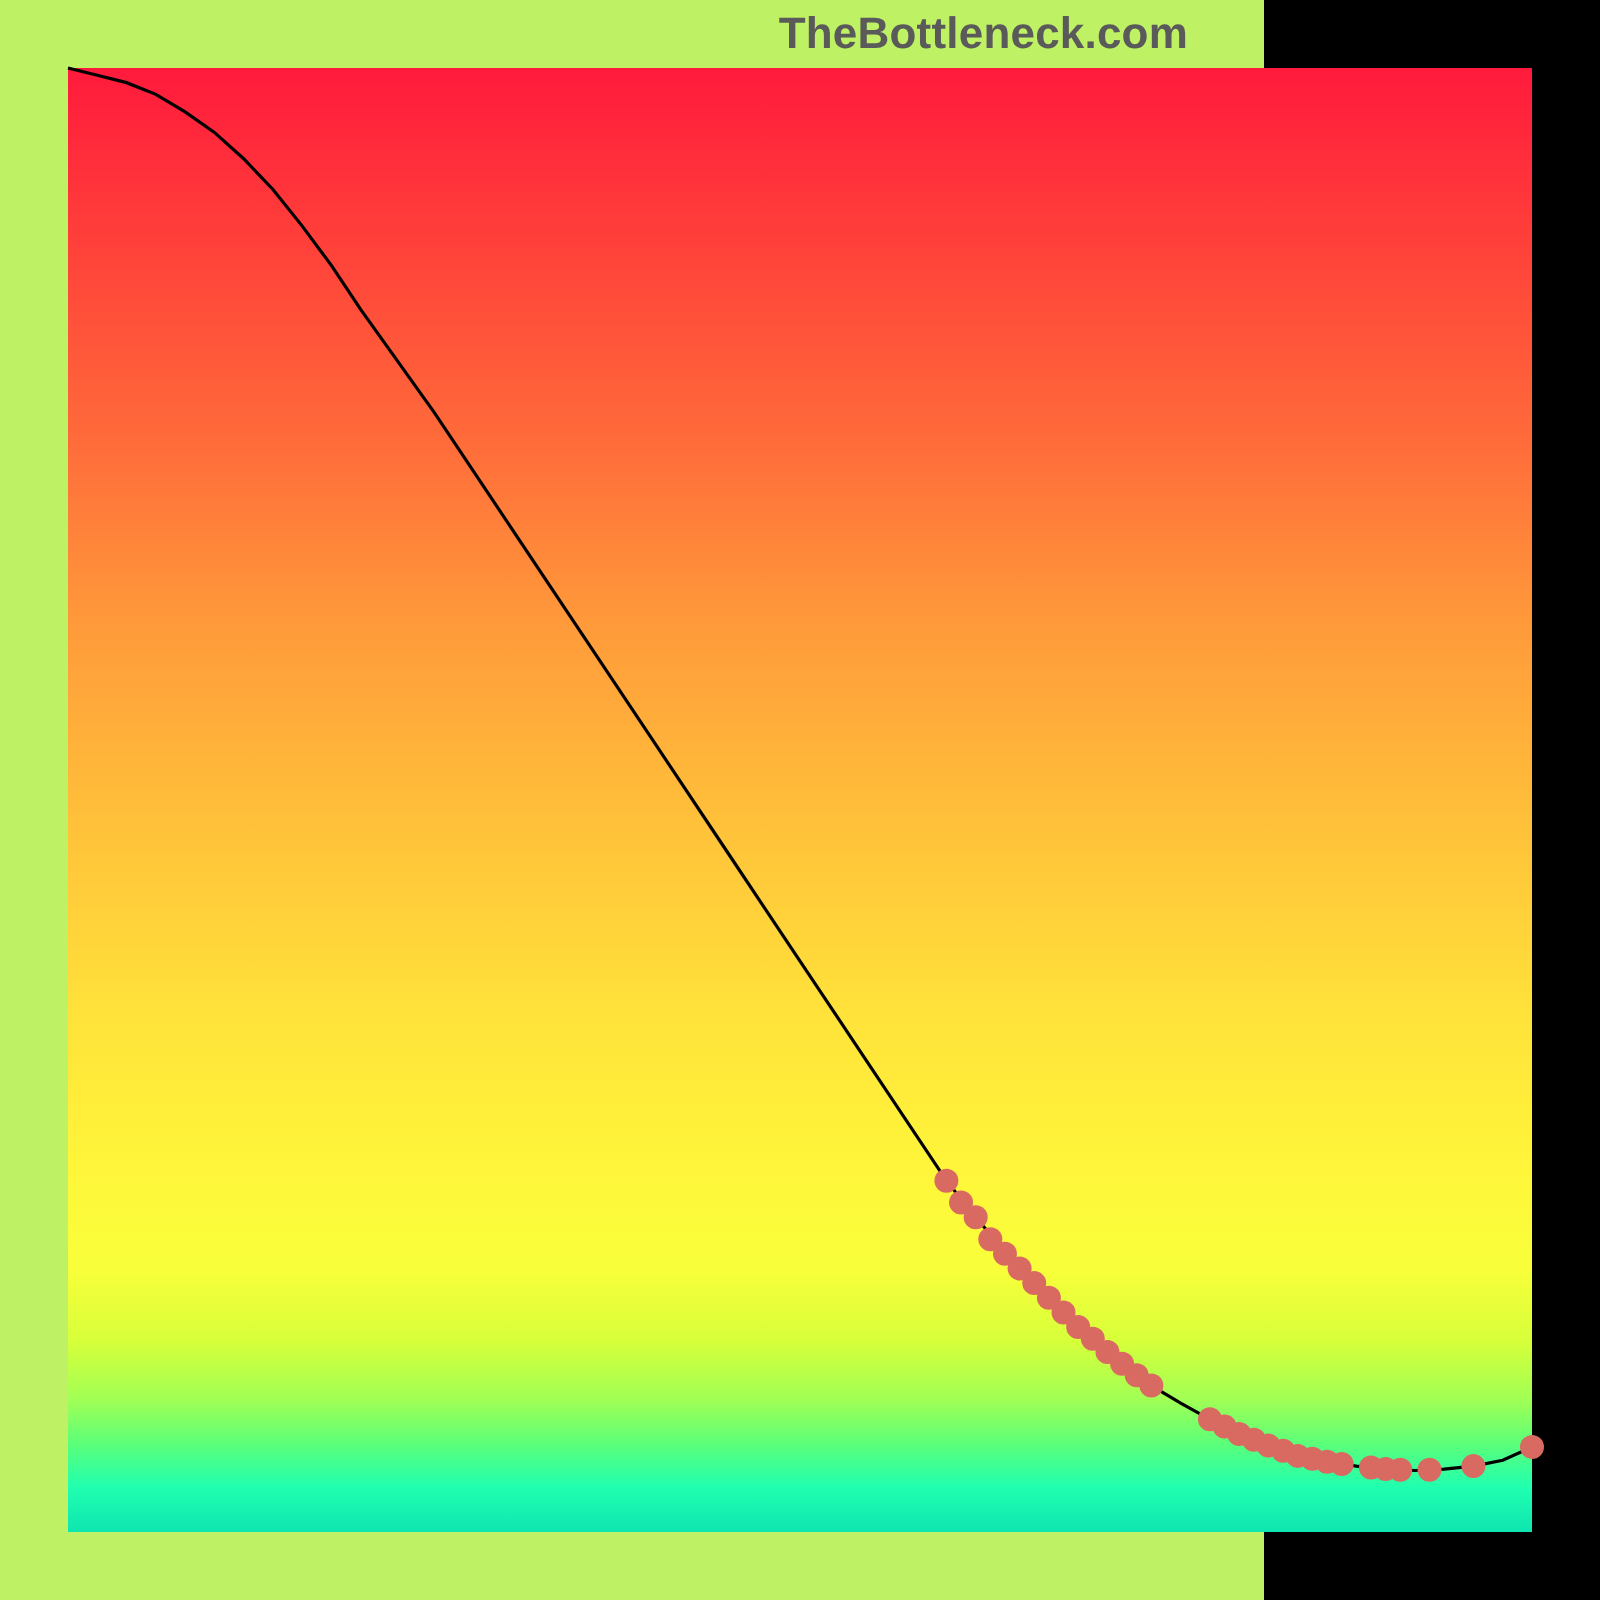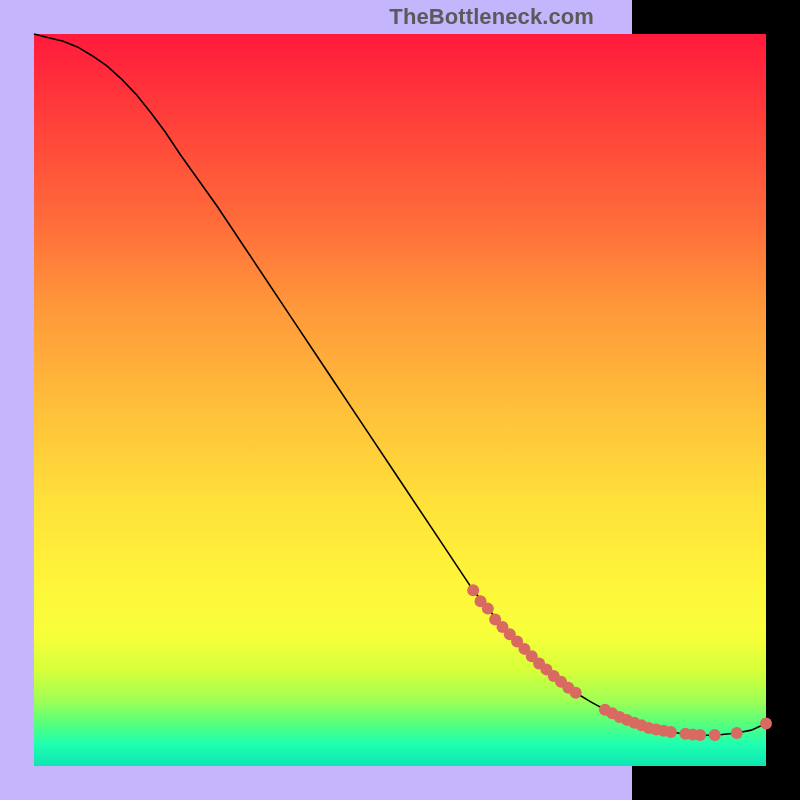--- a/index.html
+++ b/index.html
@@ -7,21 +7,21 @@
     padding: 0;
     width: 800px;
     height: 800px;
     background: #000;
     overflow: hidden;
   }
   .stage {
     position: relative;
     width: 632px;
     height: 800px;
-    background: #c4b5fd;
+    background: #bef264;
   }
   .plot {
     position: absolute;
     left: 34px;
     top: 34px;
     width: 732px;
     height: 732px;
   }
   .gradient {
     position: absolute;

